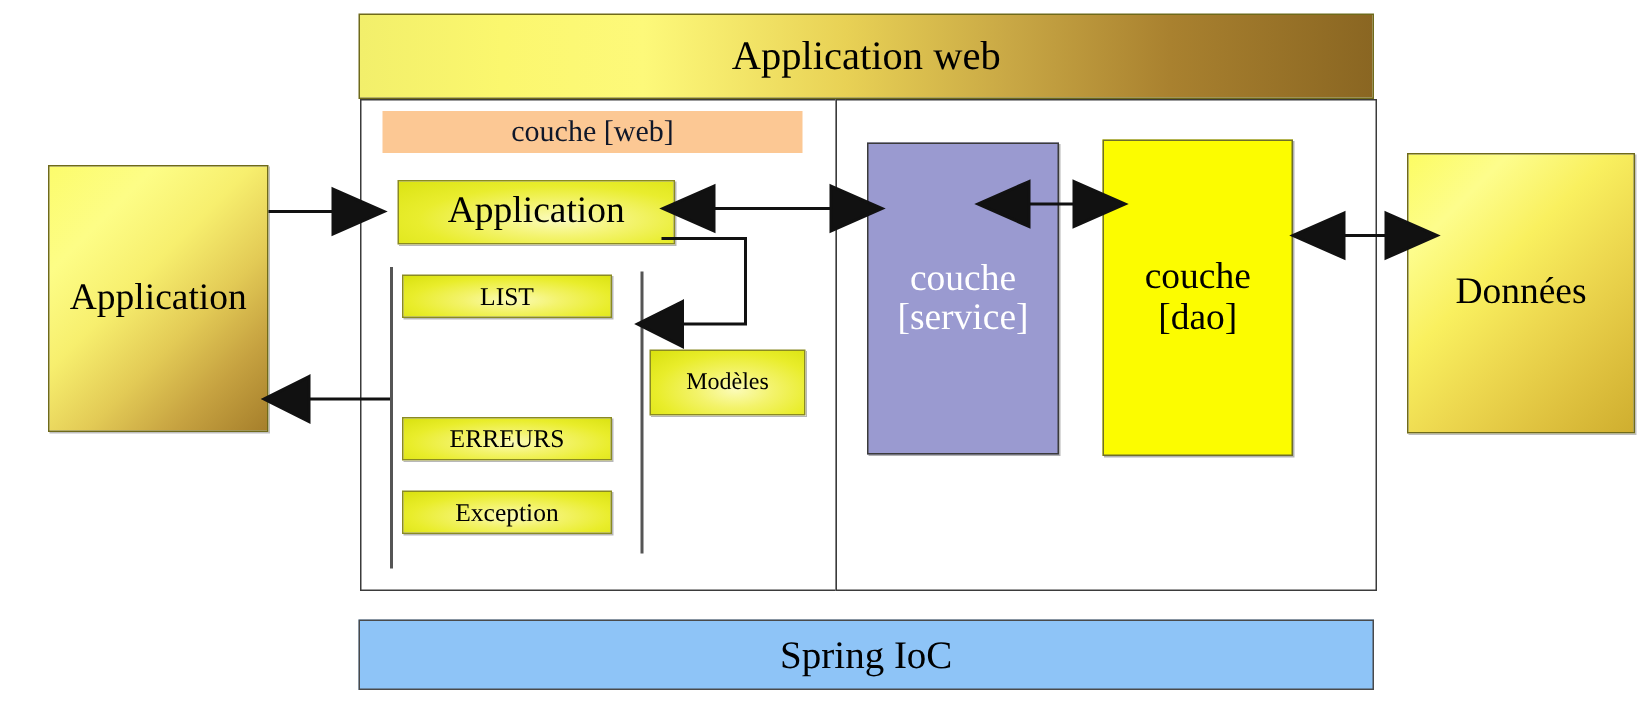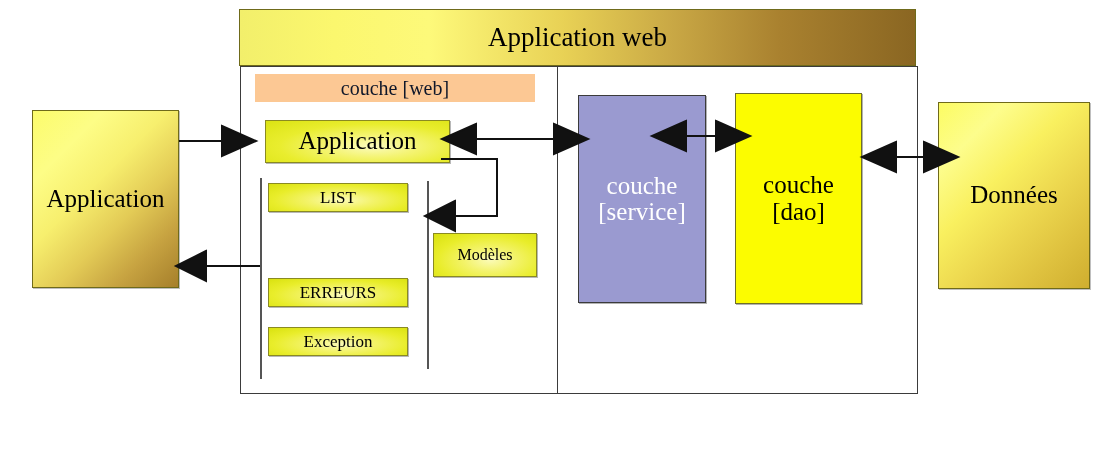--- a/index.html
+++ b/index.html
@@ -233,14 +233,15 @@
 
       <g>
         <line x1="870" y1="157" x2="938" y2="157"></line>
         <polygon points="896,142 862,157 896,172"></polygon>
         <polygon points="924,142 958,157 924,172"></polygon>
       </g>
 
     </g>
   </svg>
 
+  <div class="abs ctr banner-bottom">Spring IoC</div>
 
 </div>
 
 </body></html>

